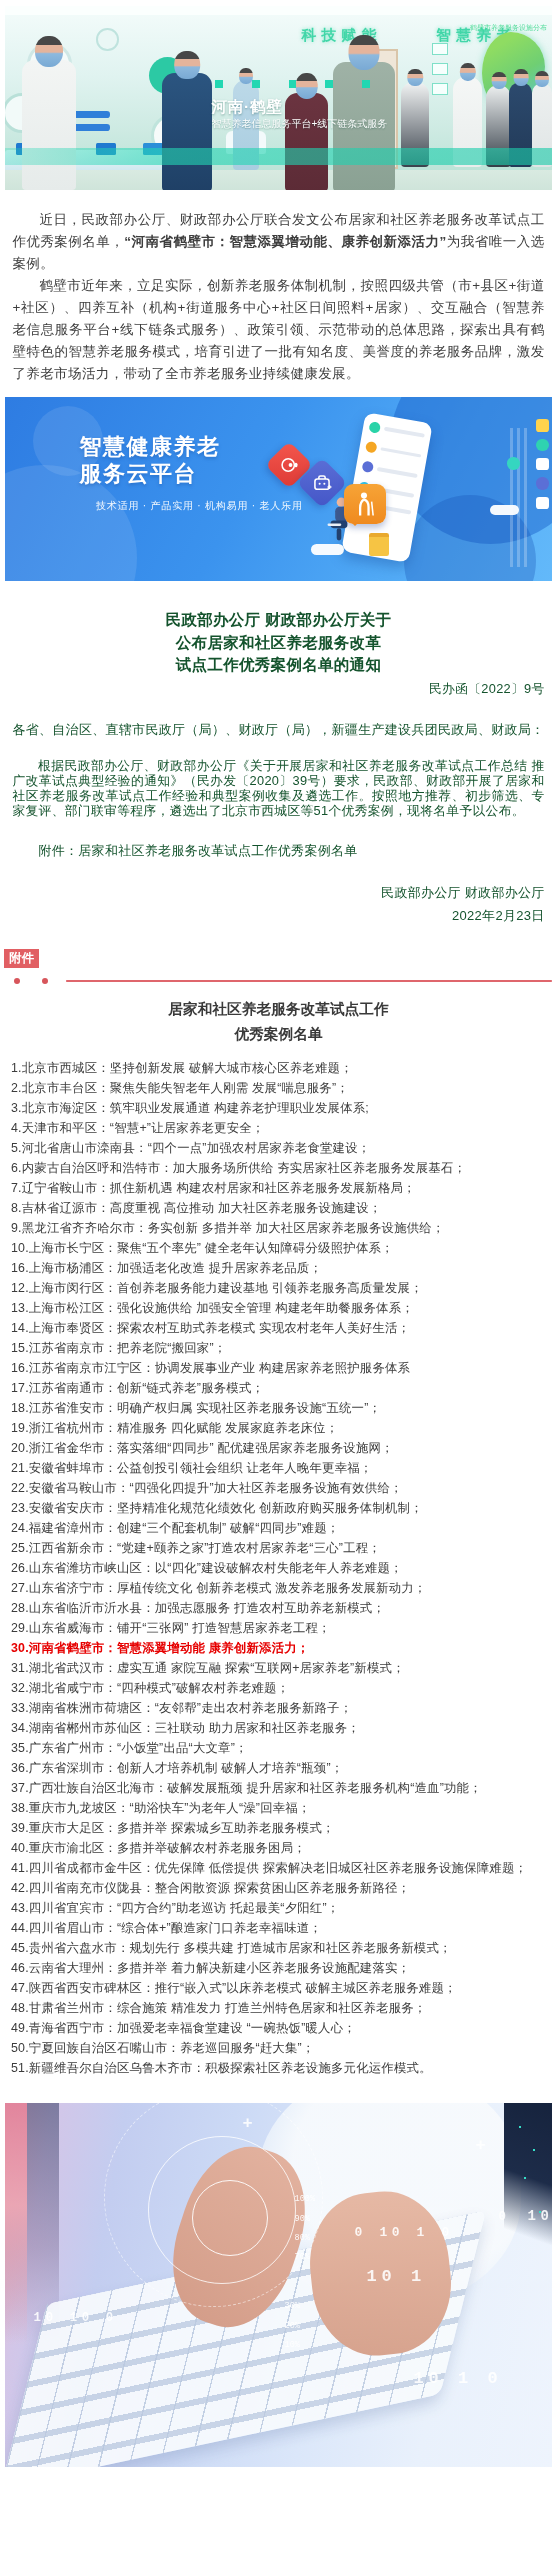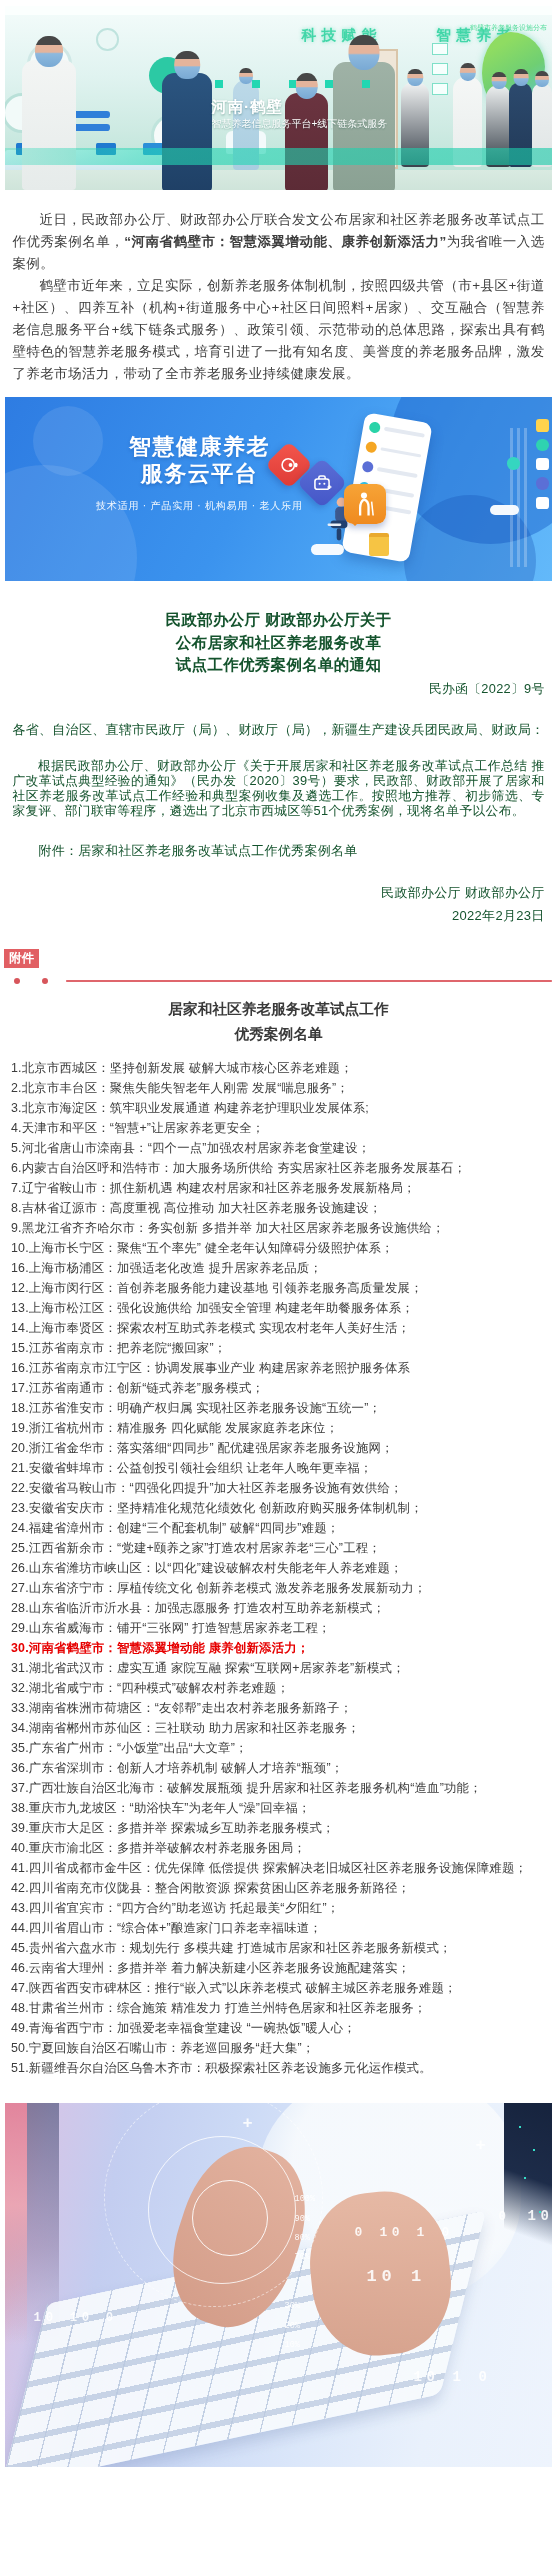--- a/index.html
+++ b/index.html
@@ -52,21 +52,21 @@
   .article-text p{margin:0;text-indent:2em;}
   .article-text b{font-weight:bold;}
   
   .banner{position:relative;margin:12.4px 5.4px 0;height:184px;overflow:hidden;
     background:linear-gradient(118deg,#2e7ce2 0%,#3b93ee 45%,#52abf6 75%,#63b9fa 100%);}
   .bn-circle{position:absolute;border-radius:50%;}
   .bc1{right:-39px;top:-54px;width:201px;height:201px;background:rgba(23,94,200,.45);}
   .bc2{right:15.5px;bottom:-46px;width:132px;height:132px;background:rgba(20,80,180,.30);}
   .bc3{left:-54px;bottom:-70px;width:186px;height:186px;background:rgba(255,255,255,.10);}
   .bc4{left:28px;top:9.3px;width:70px;height:70px;background:rgba(255,255,255,.10);}
-  .bn-title{position:absolute;left:74px;top:36px;width:240px;text-align:center;color:#fff;
+  .bn-title{position:absolute;left:74px;top:36px;width:240px;color:#fff;
     font-size:22px;font-weight:bold;line-height:27px;letter-spacing:1.5px;text-shadow:0 1.5px 3.1px rgba(20,70,150,.35);}
   .bn-tagline{position:absolute;left:74px;top:102px;width:240px;text-align:center;color:rgba(255,255,255,.95);
     font-size:10px;letter-spacing:0.8px;}
   .diamond{position:absolute;border-radius:7.7px;transform:rotate(45deg);display:flex;align-items:center;justify-content:center;}
   .dm-red{left:267px;top:51px;width:34px;height:34px;background:linear-gradient(135deg,#f4574d,#dd3a35);box-shadow:0 3.1px 6.2px rgba(30,60,140,.3);}
   .dm-blue{left:299px;top:68px;width:36px;height:36px;background:linear-gradient(135deg,#5b6fd6,#4456c7);box-shadow:0 3.1px 6.2px rgba(30,60,140,.3);}
   .diamond svg{transform:rotate(-45deg);}
   .phone{position:absolute;left:348px;top:20px;width:68px;height:141px;background:#fff;border-radius:9.3px;
     transform:rotate(10deg);box-shadow:0 6.2px 12.4px rgba(20,70,150,.35);padding:7.7px 6.2px;box-sizing:border-box;}
   .phone .row{display:flex;align-items:center;gap:3.9px;margin-bottom:9.3px;}
@@ -127,21 +127,21 @@
   .ph-r{left:306px;top:89px;width:139px;height:163px;background:linear-gradient(190deg,#e7baa6,#d6a28d);transform:rotate(-6deg);}
   .pb-circle{position:absolute;border-radius:50%;border:1.5px solid rgba(255,255,255,.8);}
   .pc1{left:143px;top:33px;width:146px;height:146px;}
   .pc2{left:187px;top:77px;width:74px;height:74px;border-color:rgba(255,255,255,.9);}
   .pc3{left:99px;top:-15.5px;width:217px;height:217px;border:0.8px dashed rgba(255,255,255,.55);}
   .pb-pcts{position:absolute;color:rgba(255,255,255,.92);font-size:8.5px;line-height:19.4px;font-family:"Liberation Mono","DejaVu Sans Mono",monospace;}
   .pca{left:290px;top:87px;} .pcb{left:280px;top:194px;}
   .pb-digit{position:absolute;color:rgba(255,255,255,.88);font-weight:bold;letter-spacing:4.6px;
     font-family:"Liberation Mono","DejaVu Sans Mono",monospace;}
   .dg0{left:350px;top:122px;font-size:13px;} .dg1{left:362px;top:164px;font-size:17px;}
-  .dg2{left:29px;top:208px;font-size:12.4px;}  .dg3{left:409px;top:266px;font-size:14px;}
+  .dg2{left:29px;top:208px;font-size:12.4px;}  .dg3{left:409px;top:266px;font-size:17px;}
   .dg4{left:494px;top:107px;font-size:12.4px;} .dg5{left:523px;top:105px;font-size:14px;}
   .dg6{left:238px;top:11px;font-size:17px;letter-spacing:0;}
   .dg7{left:471px;top:33px;font-size:17px;letter-spacing:0;}
   .spark{position:absolute;width:2.3px;height:2.3px;background:#35e0c8;}
 </style>
 </head>
 <body>
 
 
 

